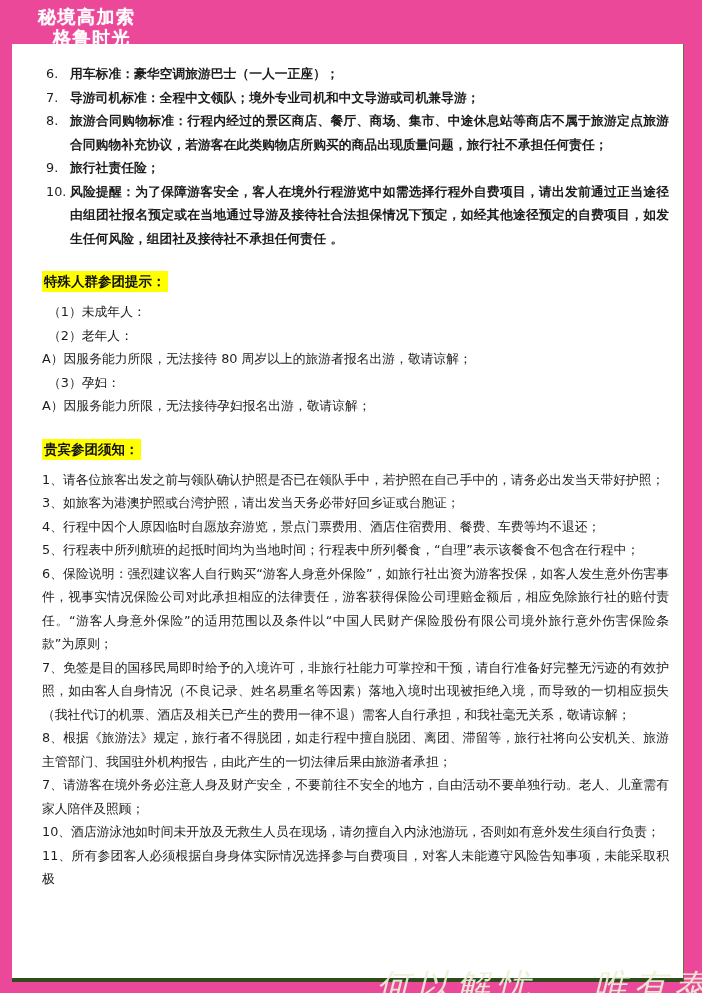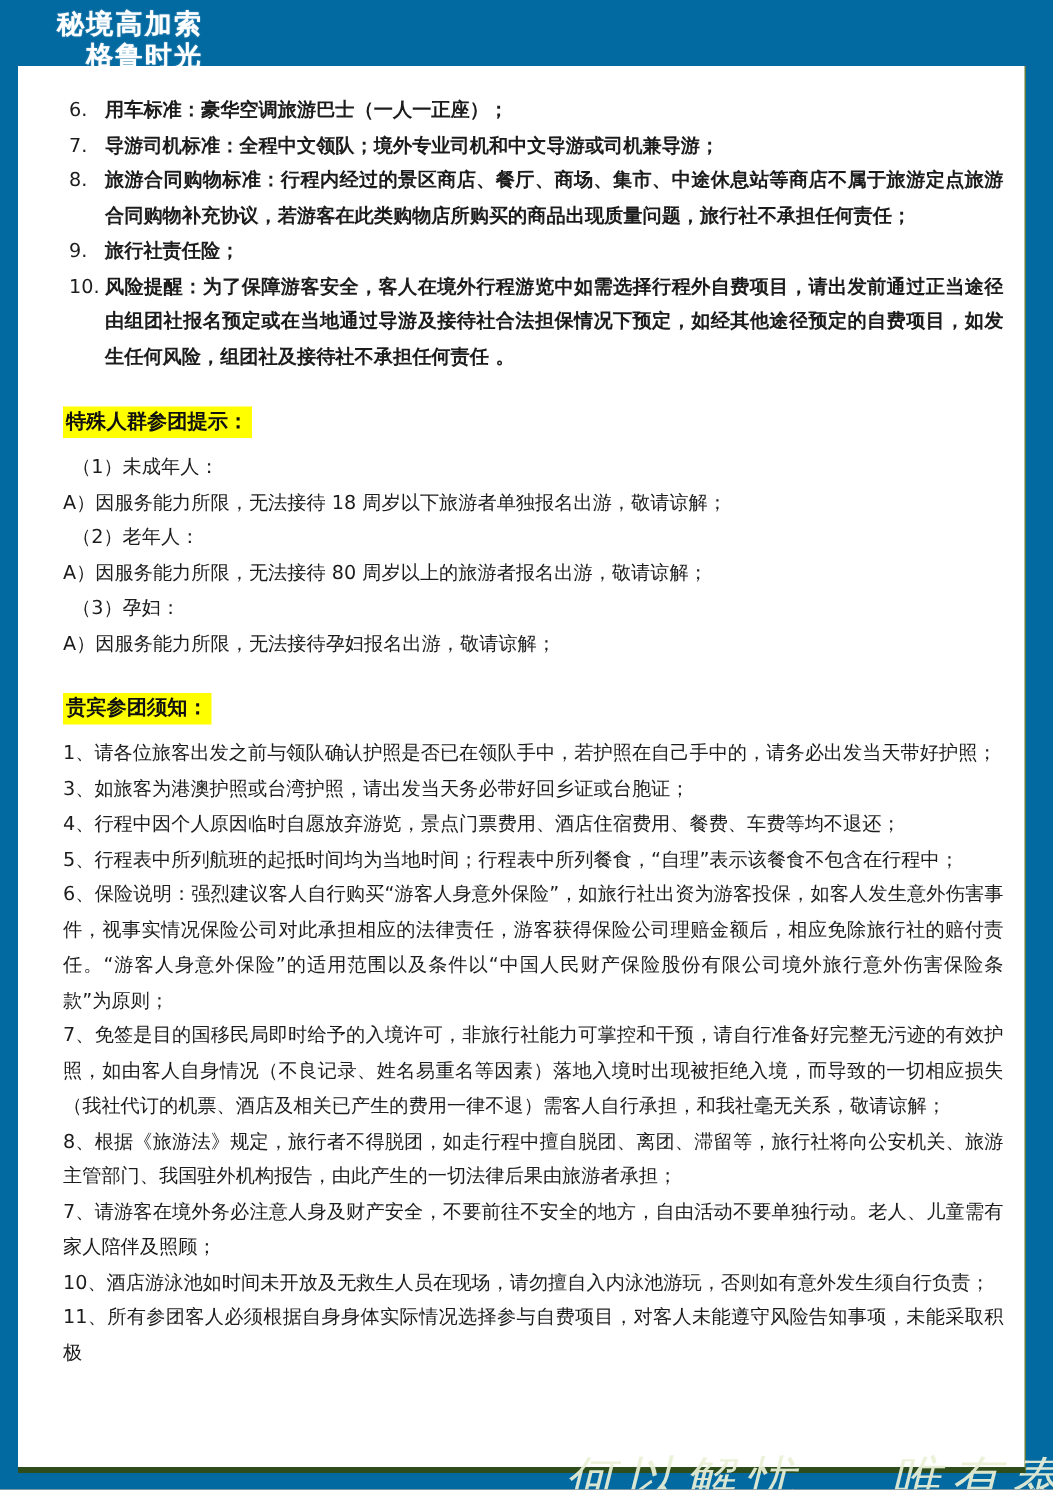--- a/index.html
+++ b/index.html
@@ -1,27 +1,27 @@
 <!DOCTYPE html>
 <html><head>
 <meta charset="utf-8">
 <style>
   html,body{margin:0;padding:0;background:#888;}
   .canvas{
     position:relative;width:702px;height:993px;margin:0 auto;
-    background:#0369a1;overflow:hidden;
+    background:#ec4899;overflow:hidden;
     font-family:"DejaVu Sans","Liberation Sans",sans-serif;
     -webkit-font-smoothing:antialiased;
   }
   .brand{
     position:absolute;top:6px;left:38px;color:#ffffff;font-weight:bold;
     font-size:18px;line-height:21px;letter-spacing:1.5px;
     text-shadow:0 0 1px rgba(255,255,255,.65);
   }
-  .brand .line2{padding-left:15px;text-align:right;}
+  .brand .line2{padding-left:15px;}
   .page{
     position:absolute;left:12px;top:44px;width:672px;height:938px;
     box-sizing:border-box;background:#ffffff;
     border-bottom:4px solid #2f4c1d;border-right:1px solid #5d7a3a;
     padding:18px 14px 0 30px;
     color:#1c1c1c;font-size:12.8px;
   }
   .terms{margin:0;padding:0;list-style:none;}
   .terms li{display:flex;line-height:23.5px;}
   .terms .num{flex:0 0 28px;padding-left:4px;box-sizing:border-box;}
@@ -73,21 +73,20 @@
         <span class="num">10.</span>
         <span class="txt">风险提醒：为了保障游客安全，客人在境外行程游览中如需选择行程外自费项目，请出发前通过正当途径由组团社报名预定或在当地通过导游及接待社合法担保情况下预定，如经其他途径预定的自费项目，如发生任何风险，组团社及接待社不承担任何责任 。</span>
       </li>
     </ol>
 
     <div class="hl-wrap">
       <span class="hl">特殊人群参团提示：</span>
     </div>
     <div>
       <p class="line indent">（1）未成年人：</p>
-      <p class="line">A）因服务能力所限，无法接待 18 周岁以下旅游者单独报名出游，敬请谅解；</p>
       <p class="line indent">（2）老年人：</p>
       <p class="line">A）因服务能力所限，无法接待 80 周岁以上的旅游者报名出游，敬请谅解；</p>
       <p class="line indent">（3）孕妇：</p>
       <p class="line">A）因服务能力所限，无法接待孕妇报名出游，敬请谅解；</p>
     </div>
 
     <div class="hl-wrap">
       <span class="hl">贵宾参团须知：</span>
     </div>
     <div>

